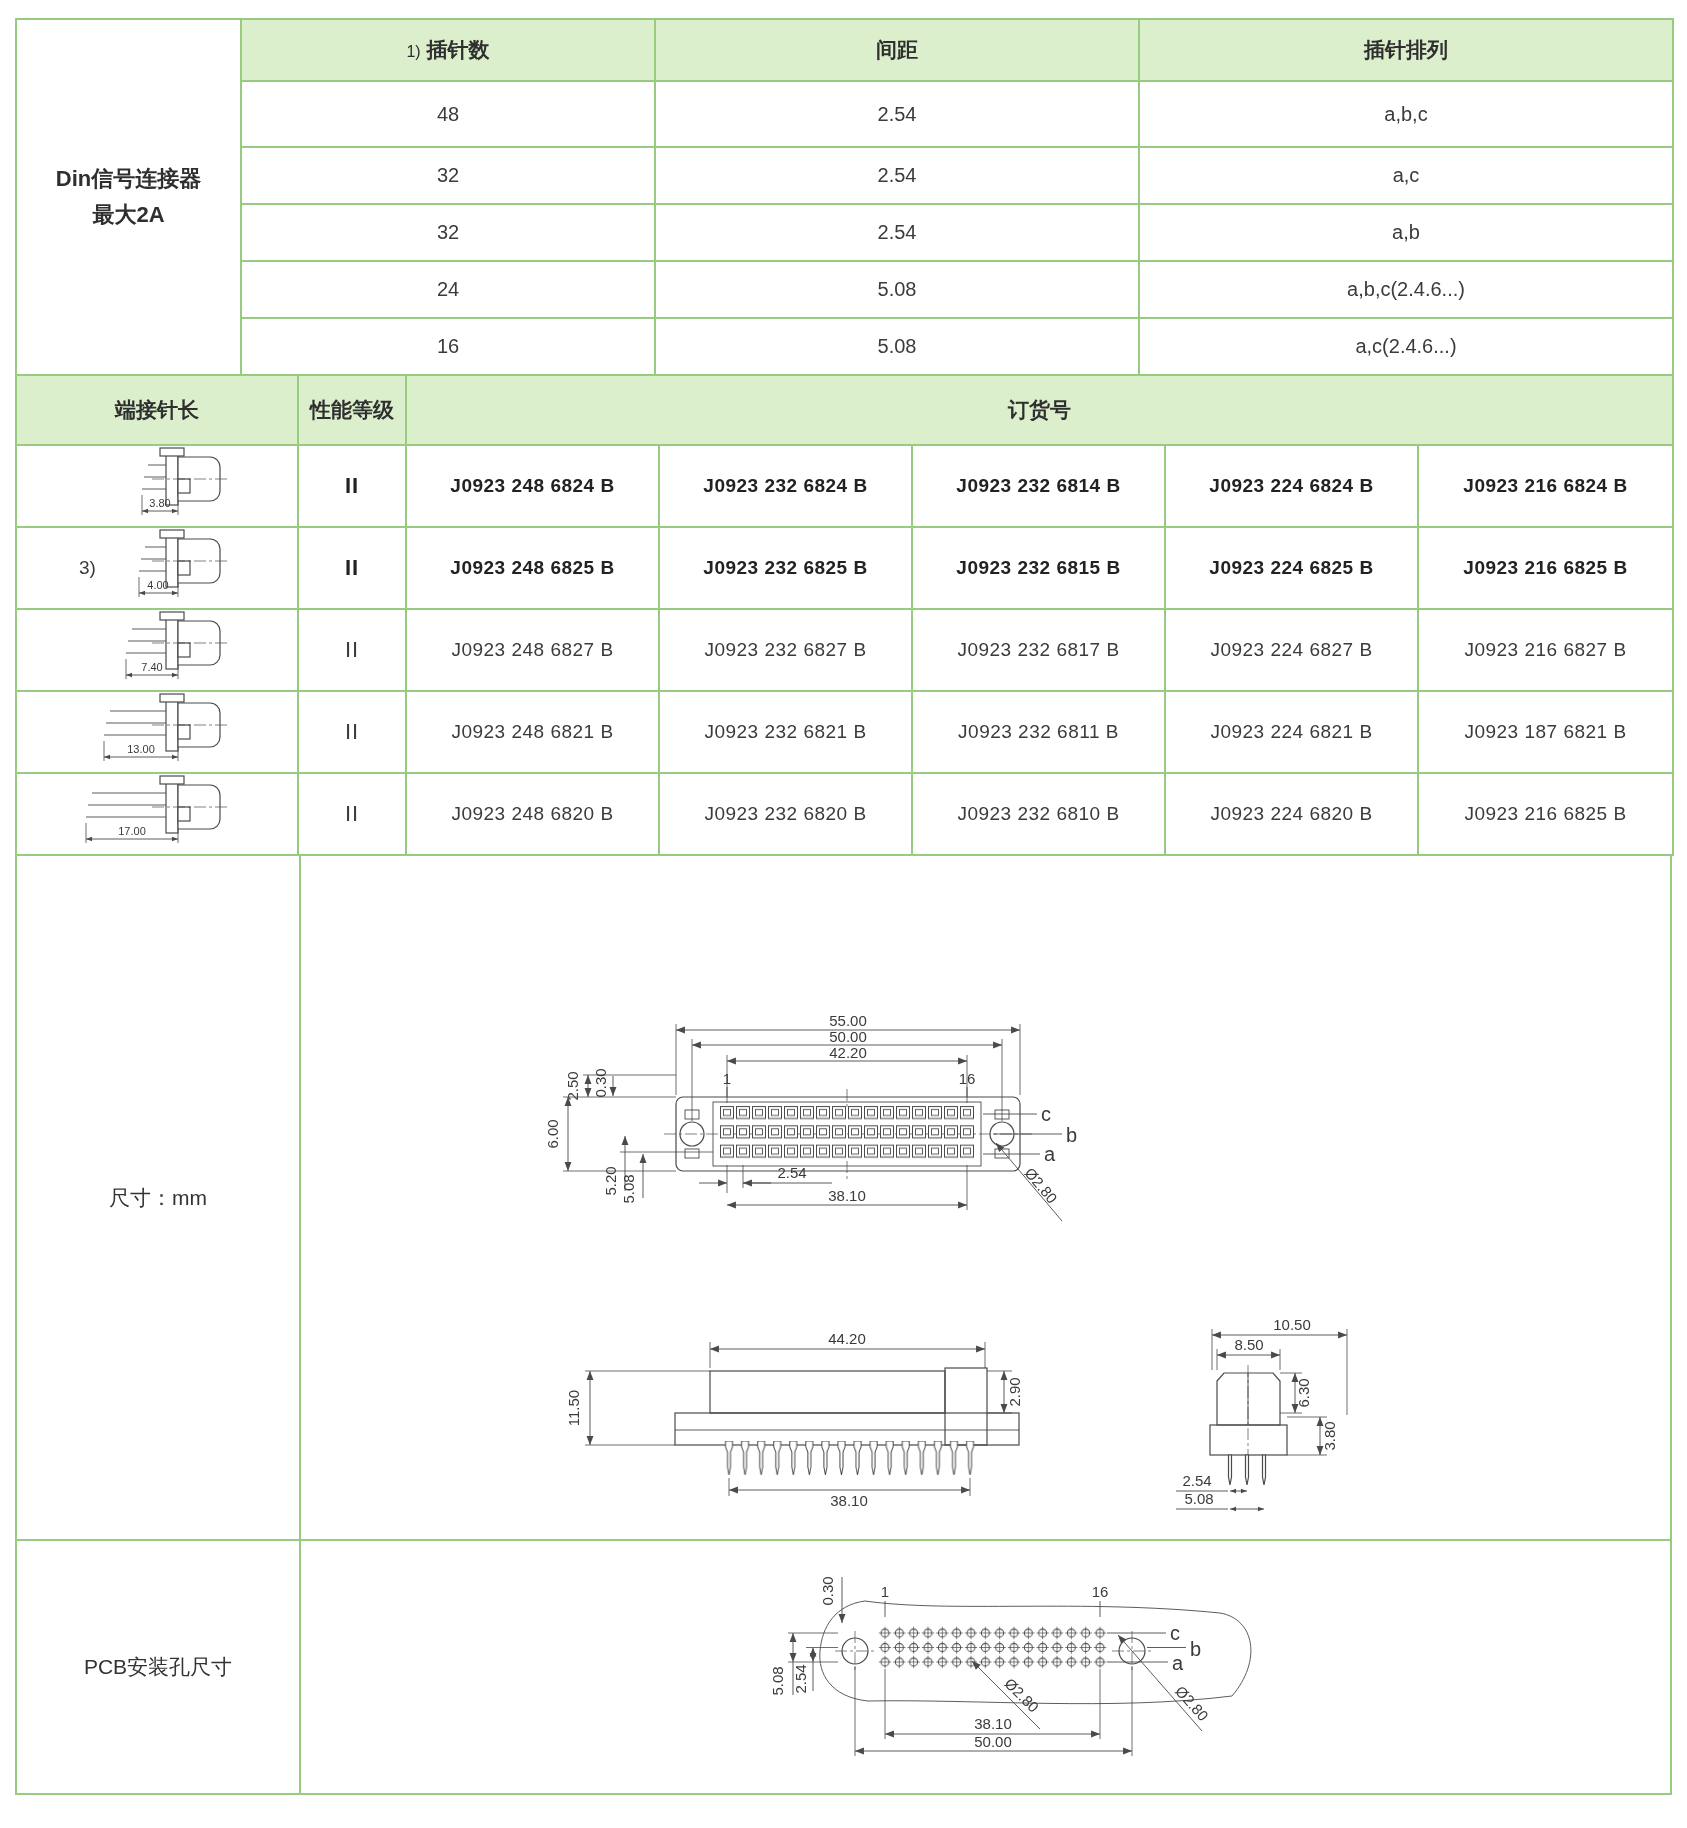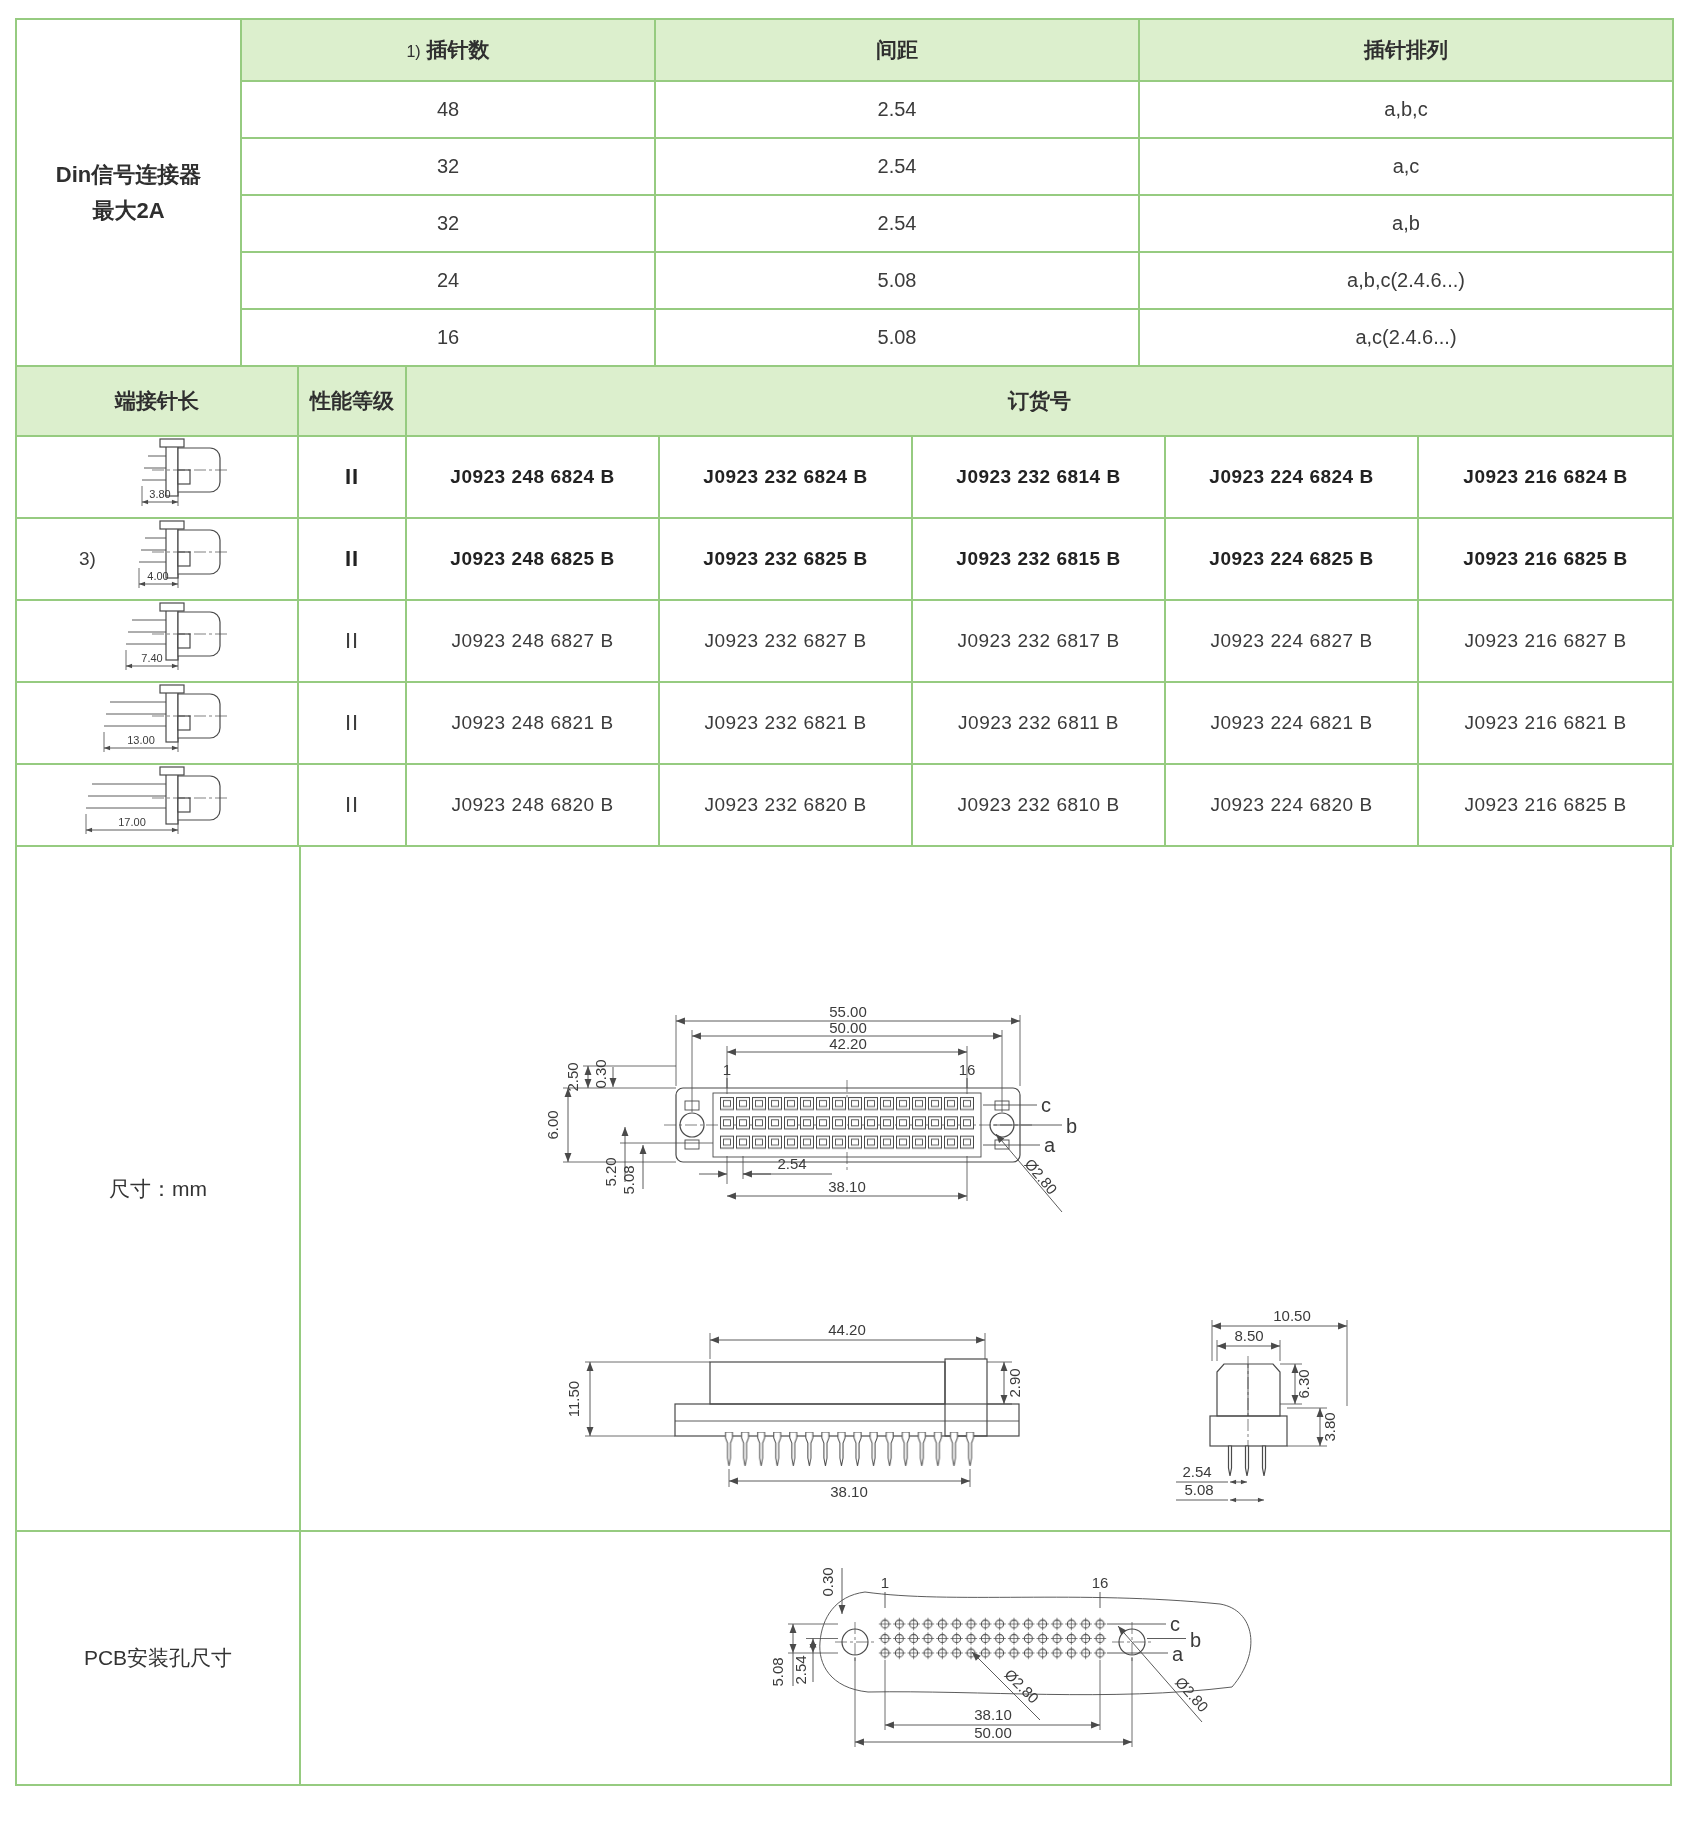--- a/index.html
+++ b/index.html
@@ -82,21 +82,21 @@
         <td class="side-label" rowspan="6">
           <div>Din信号连接器</div>
           <div>最大2A</div>
         </td>
         <th>
           <span class="note-sup">1)</span><span>插针数</span>
         </th>
         <th>间距</th>
         <th>插针排列</th>
       </tr>
-      <tr style="height:57px">
+      <tr style="height:66px">
         <td class="val">48</td>
         <td class="val">2.54</td>
         <td class="val">a,b,c</td>
       </tr>
       <tr style="height:57px">
         <td class="val">32</td>
         <td class="val">2.54</td>
         <td class="val">a,c</td>
       </tr>
       <tr style="height:57px">
@@ -225,21 +225,21 @@
             <line class="ext" x1="126" y1="54" x2="126" y2="68"></line>
             <line class="dim2" x1="52" y1="64" x2="126" y2="64"></line>
             <text class="it" x="89" y="60" text-anchor="middle">13.00</text>
           </svg>
         </td>
         <td class="grade">II</td>
         <td class="ord">J0923 248 6821 B</td>
         <td class="ord">J0923 232 6821 B</td>
         <td class="ord">J0923 232 6811 B</td>
         <td class="ord">J0923 224 6821 B</td>
-        <td class="ord">J0923 216 6821 B</td>
+        <td class="ord">J0923 187 6821 B</td>
       </tr>
 
       <tr style="height:78px">
         <td class="len-cell">
           <svg width="210" height="74">
             <line class="thin" x1="40" y1="18" x2="120" y2="18" stroke-width="2.5"></line>
             <line class="thin" x1="36" y1="30" x2="120" y2="30" stroke-width="2.5"></line>
             <line class="thin" x1="34" y1="42" x2="120" y2="42" stroke-width="2.5"></line>
             <rect class="lnW" x="114" y="6" width="12" height="52"></rect>
             <rect class="lnW" x="108" y="1" width="24" height="8"></rect>

